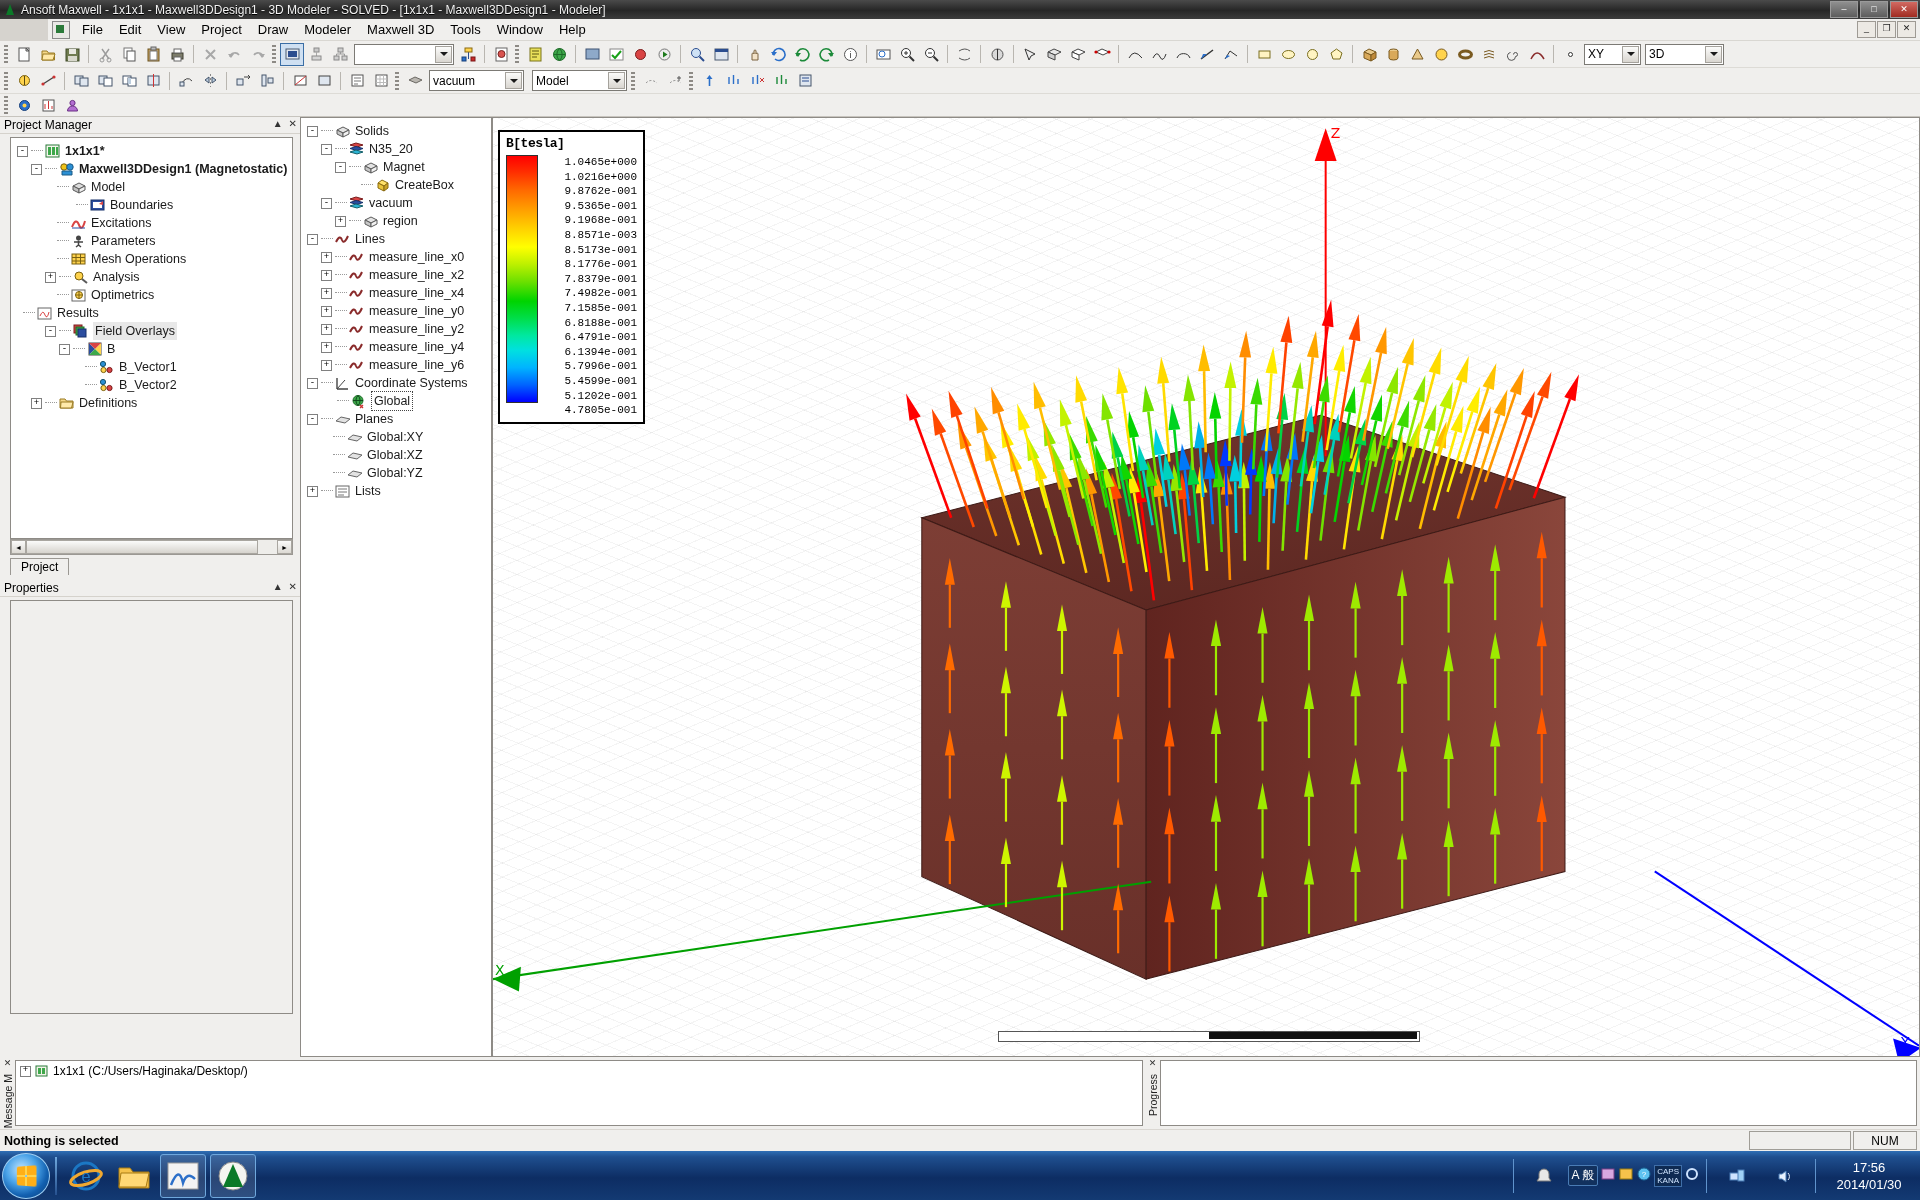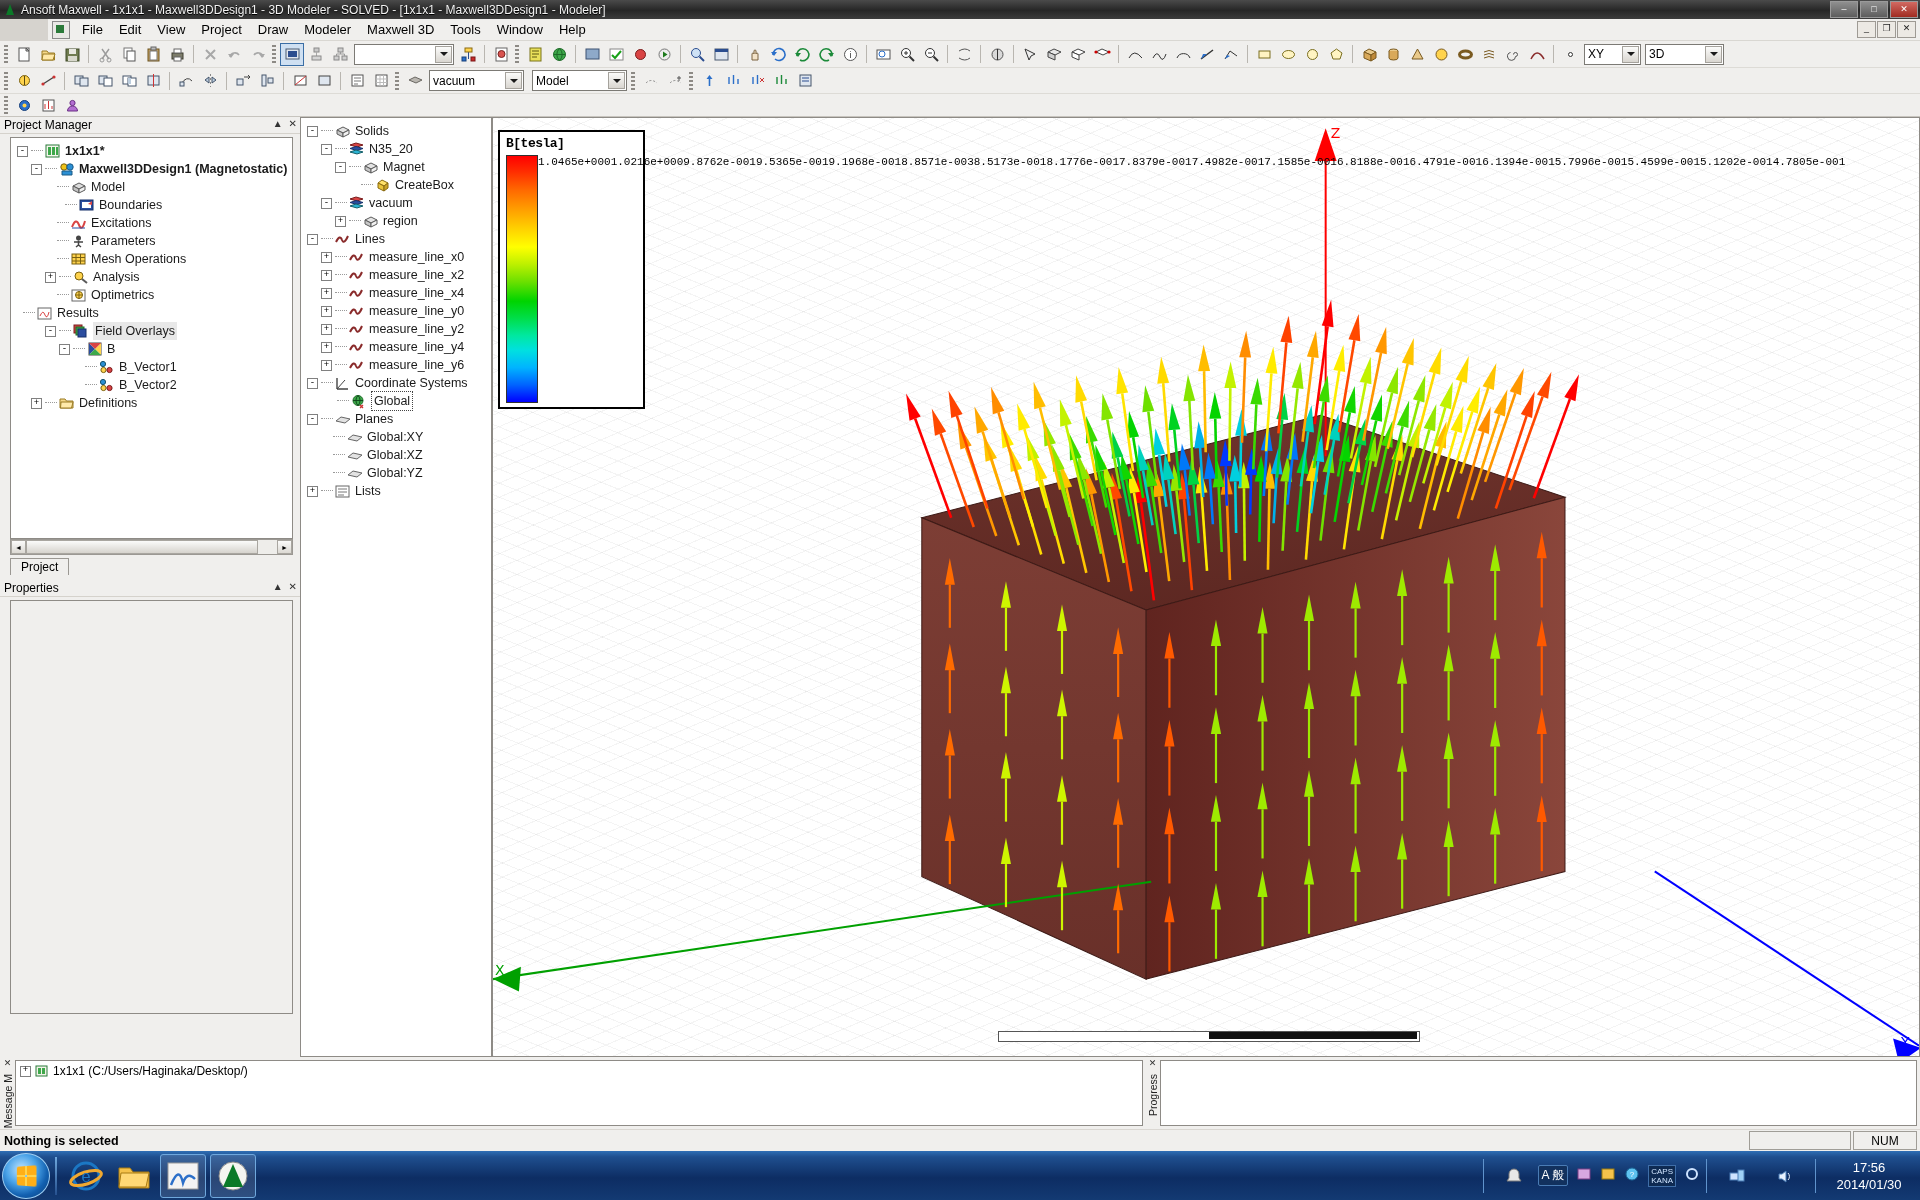--- a/index.html
+++ b/index.html
@@ -172,21 +172,21 @@
   .legendbar{
     width:30px;flex:0 0 30px;height:246px;margin-left:2px;
     background:linear-gradient(180deg,
       #ff0000 0%, #ff2a00 6%, #ff6a00 14%, #ffa000 22%,
       #ffd400 30%, #ffff00 37%, #bdf000 44%, #6de000 51%,
       #00d400 59%, #00de4a 66%, #00e8a0 73%, #00e0e0 79%,
       #00b4ff 86%, #0064ff 93%, #0000ff 100%);
     border:1px solid #303030;
   }
   .legendvals{
-    flex:1 1 auto;display:flex;flex-direction:row;
+    flex:1 1 auto;display:flex;flex-direction:column;
     font-family:"Liberation Mono",monospace;font-size:11px;color:#000;
     text-align:right;padding-right:2px;
   }
   .legendvals div{line-height:14.6px;white-space:nowrap;}
 
   .vp-scrollbar{
     position:absolute;left:505px;bottom:14px;width:420px;height:9px;
     background:#fff;border:1px solid #555;
   }
   .vp-scrollbar .vthumb{position:absolute;left:210px;top:0;width:208px;height:7px;background:#111;}
@@ -258,21 +258,21 @@
   .taskicon.framed{border:1px solid #6fa8dd;background:rgba(255,255,255,0.12);border-radius:3px;}
   .tray{
     position:absolute;right:0;top:0;height:49px;display:flex;align-items:center;
     padding-right:4px;
   }
   .traydiv{width:1px;height:34px;background:#5f93cc;margin:0 6px;}
   .clock{
     color:#fff;font-size:13px;text-align:center;line-height:17px;padding:0 8px;min-width:78px;
   }
   .ime{
-    display:flex;align-items:center;color:#fff;font-size:12px;gap:8px;
+    display:flex;align-items:center;color:#fff;font-size:12px;gap:2px;
   }
   .imebox{
     background:#12315e;border:1px solid #4a7cb5;color:#fff;font-size:12px;
     padding:1px 3px;border-radius:2px;
   }
   .capsbox{
     background:#0e2a52;border:1px solid #3f6ea8;color:#cfe4ff;font-size:8px;line-height:9px;
     padding:1px 2px;text-align:center;
   }
 </style>
@@ -876,21 +876,21 @@
             <div class="tnode" style="padding-left:34px">
               <span class="exp none"></span>
               <span class="dots"></span>
               <span class="ticon"><svg width="16" height="15">
                   <path d="M2 6 l6 -3 l6 3 l-6 3z" fill="#dcdcdc" stroke="#5a5a5a"></path>
                   <path d="M2 6 v4 l6 3 v-4z" fill="#c2c2c2" stroke="#5a5a5a"></path>
                   <path d="M8 9 v4 l6 -3 v-4z" fill="#efefef" stroke="#5a5a5a"></path>
                 </svg></span>
               <span class="tlabel">Model</span>
             </div>
-            <div class="tnode" style="padding-left:42px">
+            <div class="tnode" style="padding-left:53px">
               <span class="exp none"></span>
               <span class="dots"></span>
               <span class="ticon"><svg width="16" height="15">
                   <rect x="1" y="2" width="13" height="10" fill="#2b4d9f" stroke="#16306a"></rect>
                   <rect x="3" y="4" width="9" height="6" fill="#fff"></rect>
                   <path d="M9 6 l4 -3 v4z" fill="#d94444"></path>
                 </svg></span>
               <span class="tlabel">Boundaries</span>
             </div>
             <div class="tnode" style="padding-left:34px">

